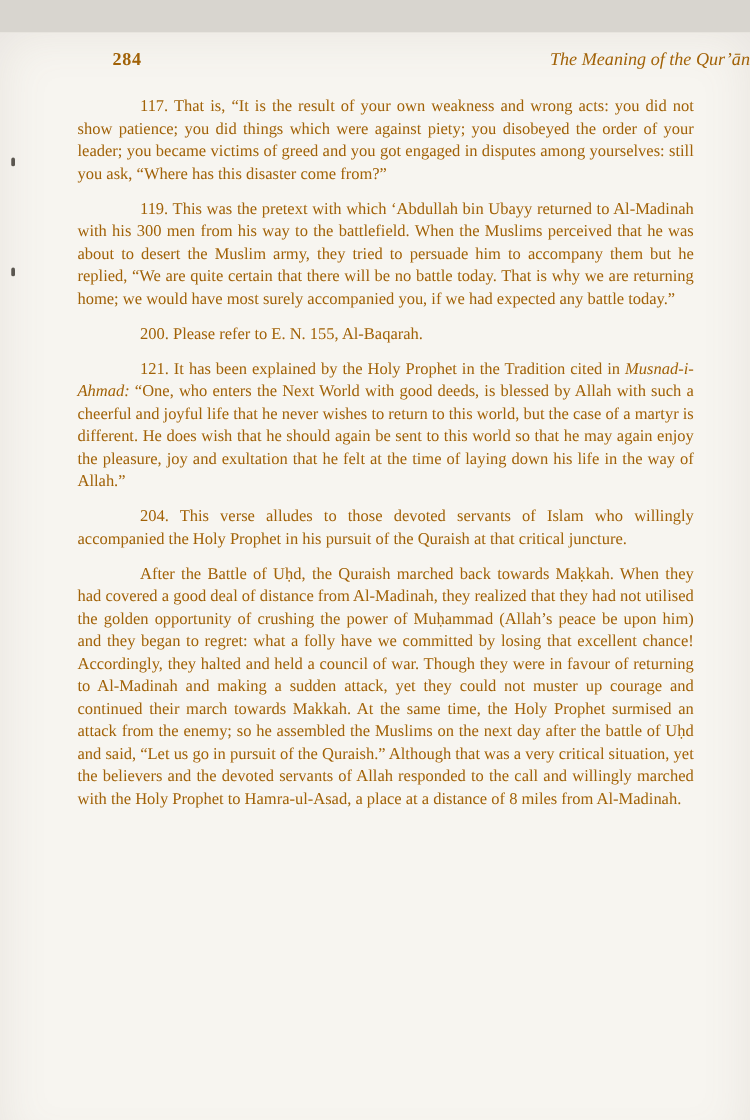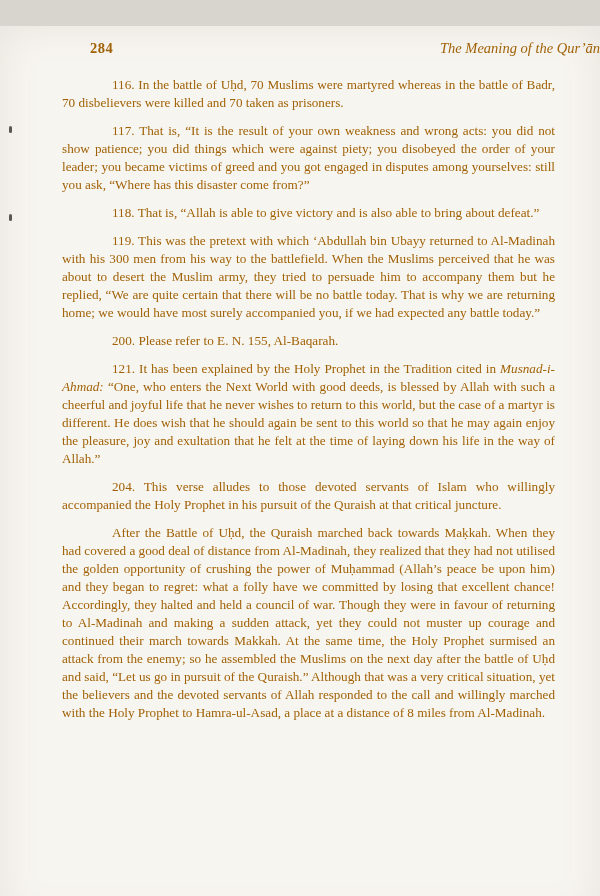--- a/index.html
+++ b/index.html
@@ -58,23 +58,21 @@
 <body>
 
 <div class="page">
 
   <header class="page-header">
     <span class="page-number">284</span>
     <span class="book-title">The Meaning of the Qur’ān</span>
   </header>
 
   <main class="page-body">
-    <p class="para">116. In the battle of Uḥd, 70 Muslims were martyred whereas in the battle of Badr, 70 disbelievers were killed and 70 taken as prisoners.</p>
     <p class="para">117. That is, “It is the result of your own weakness and wrong acts: you did not show patience; you did things which were against piety; you disobeyed the order of your leader; you became victims of greed and you got engaged in disputes among yourselves: still you ask, “Where has this disaster come from?”</p>
-    <p class="para">118. That is, “Allah is able to give victory and is also able to bring about defeat.”</p>
     <p class="para">119. This was the pretext with which ‘Abdullah bin Ubayy returned to Al-Madinah with his 300 men from his way to the battlefield. When the Muslims perceived that he was about to desert the Muslim army, they tried to persuade him to accompany them but he replied, “We are quite certain that there will be no battle today. That is why we are returning home; we would have most surely accompanied you, if we had expected any battle today.”</p>
     <p class="para">200. Please refer to E. N. 155, Al-Baqarah.</p>
     <p class="para"><span>121. It has been explained by the Holy Prophet in the Tradition cited in </span><em>Musnad-i-Ahmad:</em><span> “One, who enters the Next World with good deeds, is blessed by Allah with such a cheerful and joyful life that he never wishes to return to this world, but the case of a martyr is different. He does wish that he should again be sent to this world so that he may again enjoy the pleasure, joy and exultation that he felt at the time of laying down his life in the way of Allah.”</span></p>
     <p class="para">204. This verse alludes to those devoted servants of Islam who willingly accompanied the Holy Prophet in his pursuit of the Quraish at that critical juncture.</p>
     <p class="para">After the Battle of Uḥd, the Quraish marched back towards Maḳkah. When they had covered a good deal of distance from Al-Madinah, they realized that they had not utilised the golden opportunity of crushing the power of Muḥammad (Allah’s peace be upon him) and they began to regret: what a folly have we committed by losing that excellent chance! Accordingly, they halted and held a council of war. Though they were in favour of returning to Al-Madinah and making a sudden attack, yet they could not muster up courage and continued their march towards Makkah. At the same time, the Holy Prophet surmised an attack from the enemy; so he assembled the Muslims on the next day after the battle of Uḥd and said, “Let us go in pursuit of the Quraish.” Although that was a very critical situation, yet the believers and the devoted servants of Allah responded to the call and willingly marched with the Holy Prophet to Hamra-ul-Asad, a place at a distance of 8 miles from Al-Madinah.</p>
   </main>
 
   <div class="scan-speck speck-1"></div>
   <div class="scan-speck speck-2"></div>
   <div class="scan-edge"></div>

